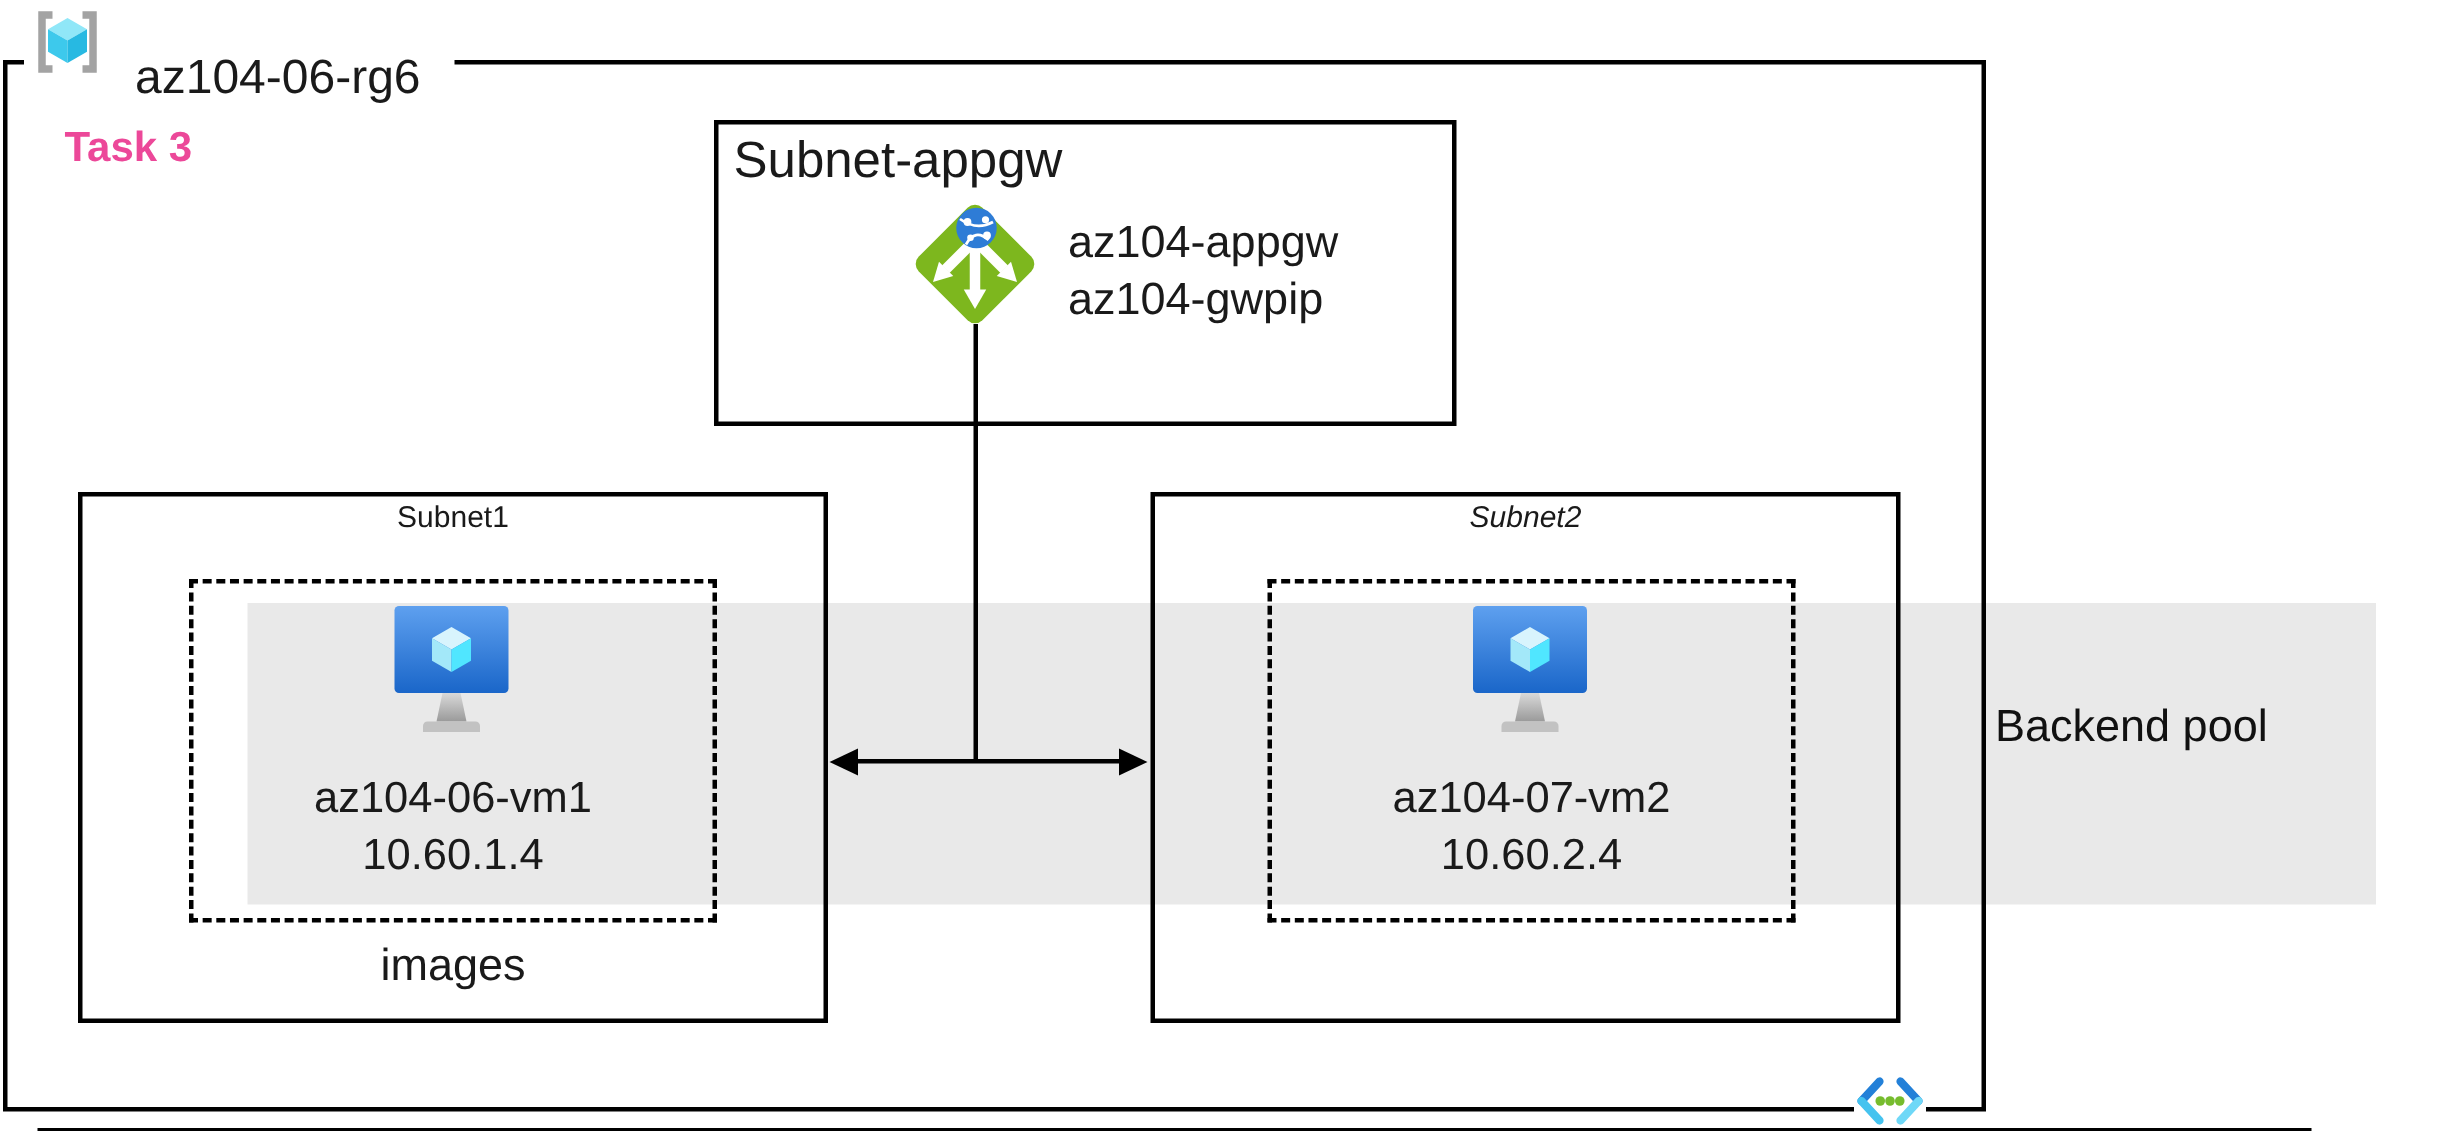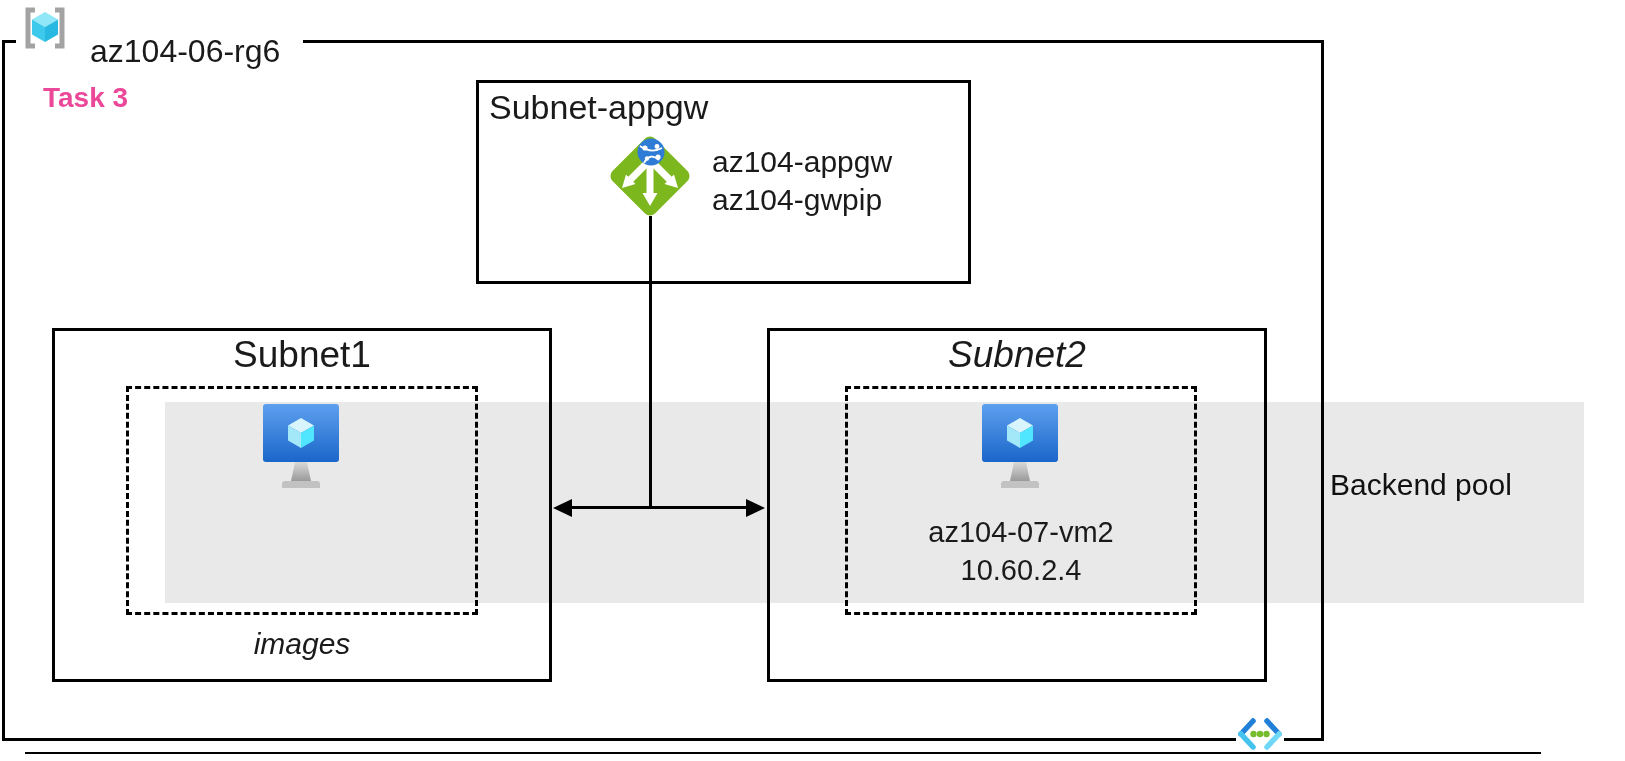--- a/index.html
+++ b/index.html
@@ -31,33 +31,33 @@
   .v-line { left:649px; top:216px; width:3px; height:292px; background:#000; z-index:3; }
   .h-line { left:569px; top:506px; width:180px; height:3px; background:#000; z-index:3; }
   .arrowhead { width:0; height:0; border-top:9px solid transparent; border-bottom:9px solid transparent; z-index:3; }
   .arrowhead.left  { left:553px; top:498.5px; border-right:19px solid #000; }
   .arrowhead.right { left:746px; top:498.5px; border-left:19px solid #000; }
 
   
   .subnet-box { width:500px; height:354px; border:3px solid #000; background:transparent; z-index:1; }
   .subnet1 { left:52px;  top:328px; }
   .subnet2 { left:767px; top:328px; }
-  .subnet-title { width:500px; text-align:center; top:334px; font-size:37px; z-index:2; }
+  .subnet-title { width:500px; text-align:center; top:334px; font-size:20px; z-index:2; }
   .subnet-title.s1 { left:52px; }
   .subnet-title.s2 { left:767px;font-style:italic; }
   .dashed-box { width:352px; height:229px; border:3px dashed #000; background:transparent; z-index:2; }
   .dash1 { left:126px; top:386px; }
   .dash2 { left:845px; top:386px; }
   .vm-icon { z-index:3; }
   .vm1-icon { left:261px; top:403px; }
   .vm2-icon { left:980px; top:403px; }
   .vm-text { width:352px; text-align:center; font-size:29px; line-height:38px; z-index:3; }
   .vm1-text { left:126px; top:513px; }
   .vm2-text { left:845px; top:513px; }
-  .content-label { width:352px; text-align:center; font-size:30px; z-index:2;font-style:italic; }
+  .content-label { width:352px; text-align:center; font-size:30px; z-index:2; }
   .content1 { left:126px; top:627px; }
   .content2 { left:845px; top:627px; }
 
   
   .vnet-icon { left:1236px; top:716px; z-index:4; }
 
   
   .bottom-rule { left:25px; top:752px; width:1516px; height:2px; background:#000; z-index:0; }
 </style>
 </head>
@@ -129,20 +129,24 @@
           <stop offset="1" stop-color="#9a9a9a"></stop>
       </linearGradient>
     </defs>
     <rect x="2" y="1" width="76" height="58" rx="3" fill="url(#mon1)"></rect>
     <polygon points="40,15 53,22.5 40,30 27,22.5" fill="#d8f4fd"></polygon>
     <polygon points="27,22.5 40,30 40,45 27,37.5" fill="#a3e8f9"></polygon>
     <polygon points="53,22.5 40,30 40,45 53,37.5" fill="#50e6ff"></polygon>
     <polygon points="34,59 46,59 50,78 30,78" fill="url(#std1)"></polygon>
     <path d="M24 78 h32 a3 3 0 0 1 3 3 v4 h-38 v-4 a3 3 0 0 1 3 -3 z" fill="#c2c2c2"></path>
   </svg>
+  <div class="abs vm-text vm1-text">
+    <div>az104-06-vm1</div>
+    <div>10.60.1.4</div>
+  </div>
   <div class="abs content-label content1">images</div>
 
   <div class="abs subnet-box subnet2"></div>
   <div class="abs subnet-title s2">Subnet2</div>
   <div class="abs dashed-box dash2"></div>
   <svg class="abs vm-icon vm2-icon" width="80" height="92" viewBox="0 0 80 92">
     <defs>
       <linearGradient id="mon2" x1="0" y1="0" x2="0" y2="1">
         <stop offset="0" stop-color="#5ea0ef"></stop>
           <stop offset="1" stop-color="#1a66c9"></stop>

